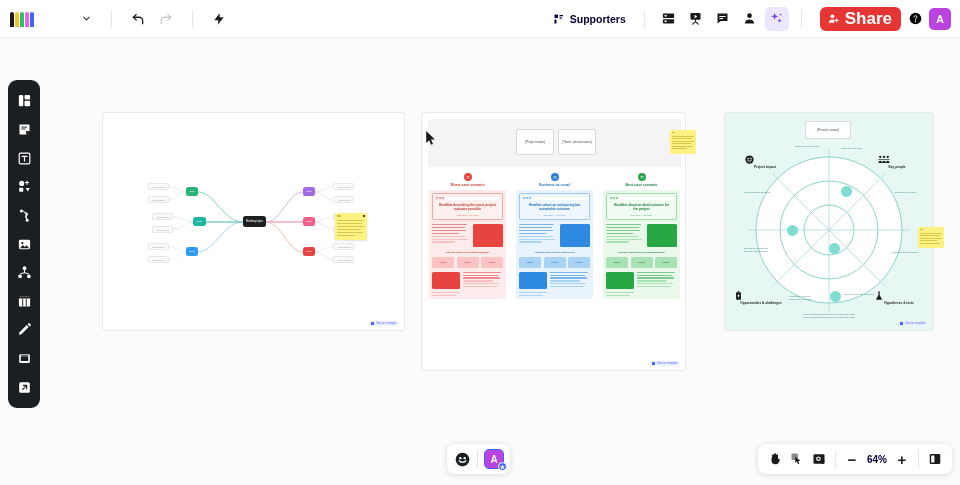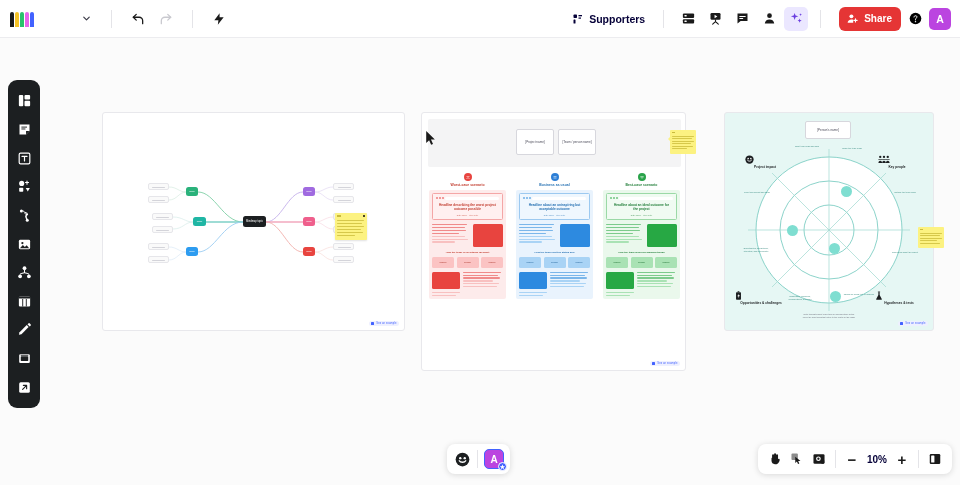--- a/index.html
+++ b/index.html
@@ -36,21 +36,21 @@
     width: 22px; height: 22px; display: flex; align-items: center; justify-content: center;
     border-radius: 4px; cursor: pointer; color: #1a1a1a;
   }
   .tbtn.dim { color: #c9c9cf; }
   .tb-right { margin-left: auto; display: flex; align-items: center; gap: 3px; padding-right: 9px; }
   .facil { display: flex; align-items: center; gap: 5px; font-size: 10.5px; font-weight: bold; color: #050038; padding: 3px 6px; border-radius: 5px; cursor: pointer; }
   .ricon { width: 24px; height: 24px; display: flex; align-items: center; justify-content: center; border-radius: 5px; cursor: pointer; color: #1a1a1a; }
   .ricon.ai { background: #ebe7ff; color: #6b3fe0; }
   .share {
     display: flex; align-items: center; gap: 5px;
-    background: #e53535; color: #fff; font-size: 10px; font-weight: bold;
+    background: #e53535; color: #fff; font-size: 17px; font-weight: bold;
     height: 24px; padding: 0 9px 0 7px; border-radius: 6px; cursor: pointer; margin-left: 6px;
   }
   .help { width: 22px; height: 22px; display:flex; align-items:center; justify-content:center; cursor:pointer; }
   .avatar {
     width: 22px; height: 22px; border-radius: 5px; background: #bb44e0;
     color: #fff; font-size: 10.5px; font-weight: bold;
     display: flex; align-items: center; justify-content: center; cursor: pointer;
   }
 
   
@@ -782,21 +782,21 @@
     <div class="zbtn">
       <svg width="14" height="14" viewBox="0 0 24 24" fill="currentColor">
           <rect x="2.5" y="4" width="19" height="16" rx="2.2"></rect>
           <circle cx="11" cy="11.6" r="4" fill="#fff"></circle>
           <circle cx="11" cy="11.6" r="2" fill="#1c1f21"></circle>
           <rect x="15.5" y="13.5" width="5.5" height="6.5" rx="1.4"></rect>
         </svg>
     </div>
     <div class="vdiv" style="margin:0 4px"></div>
     <div class="zbtn" style="font-size:15px;font-weight:bold">−</div>
-    <div class="zlevel">10%</div>
+    <div class="zlevel">64%</div>
     <div class="zbtn" style="font-size:15px;font-weight:bold">+</div>
     <div class="vdiv" style="margin:0 4px"></div>
     <div class="zbtn">
       <svg width="14" height="14" viewBox="0 0 24 24" fill="currentColor">
           <rect x="3" y="3.5" width="18" height="17" rx="2.2"></rect>
           <rect x="5.4" y="5.9" width="5.6" height="12.2" rx="1" fill="#fff"></rect>
         </svg>
     </div>
   </div>
 

